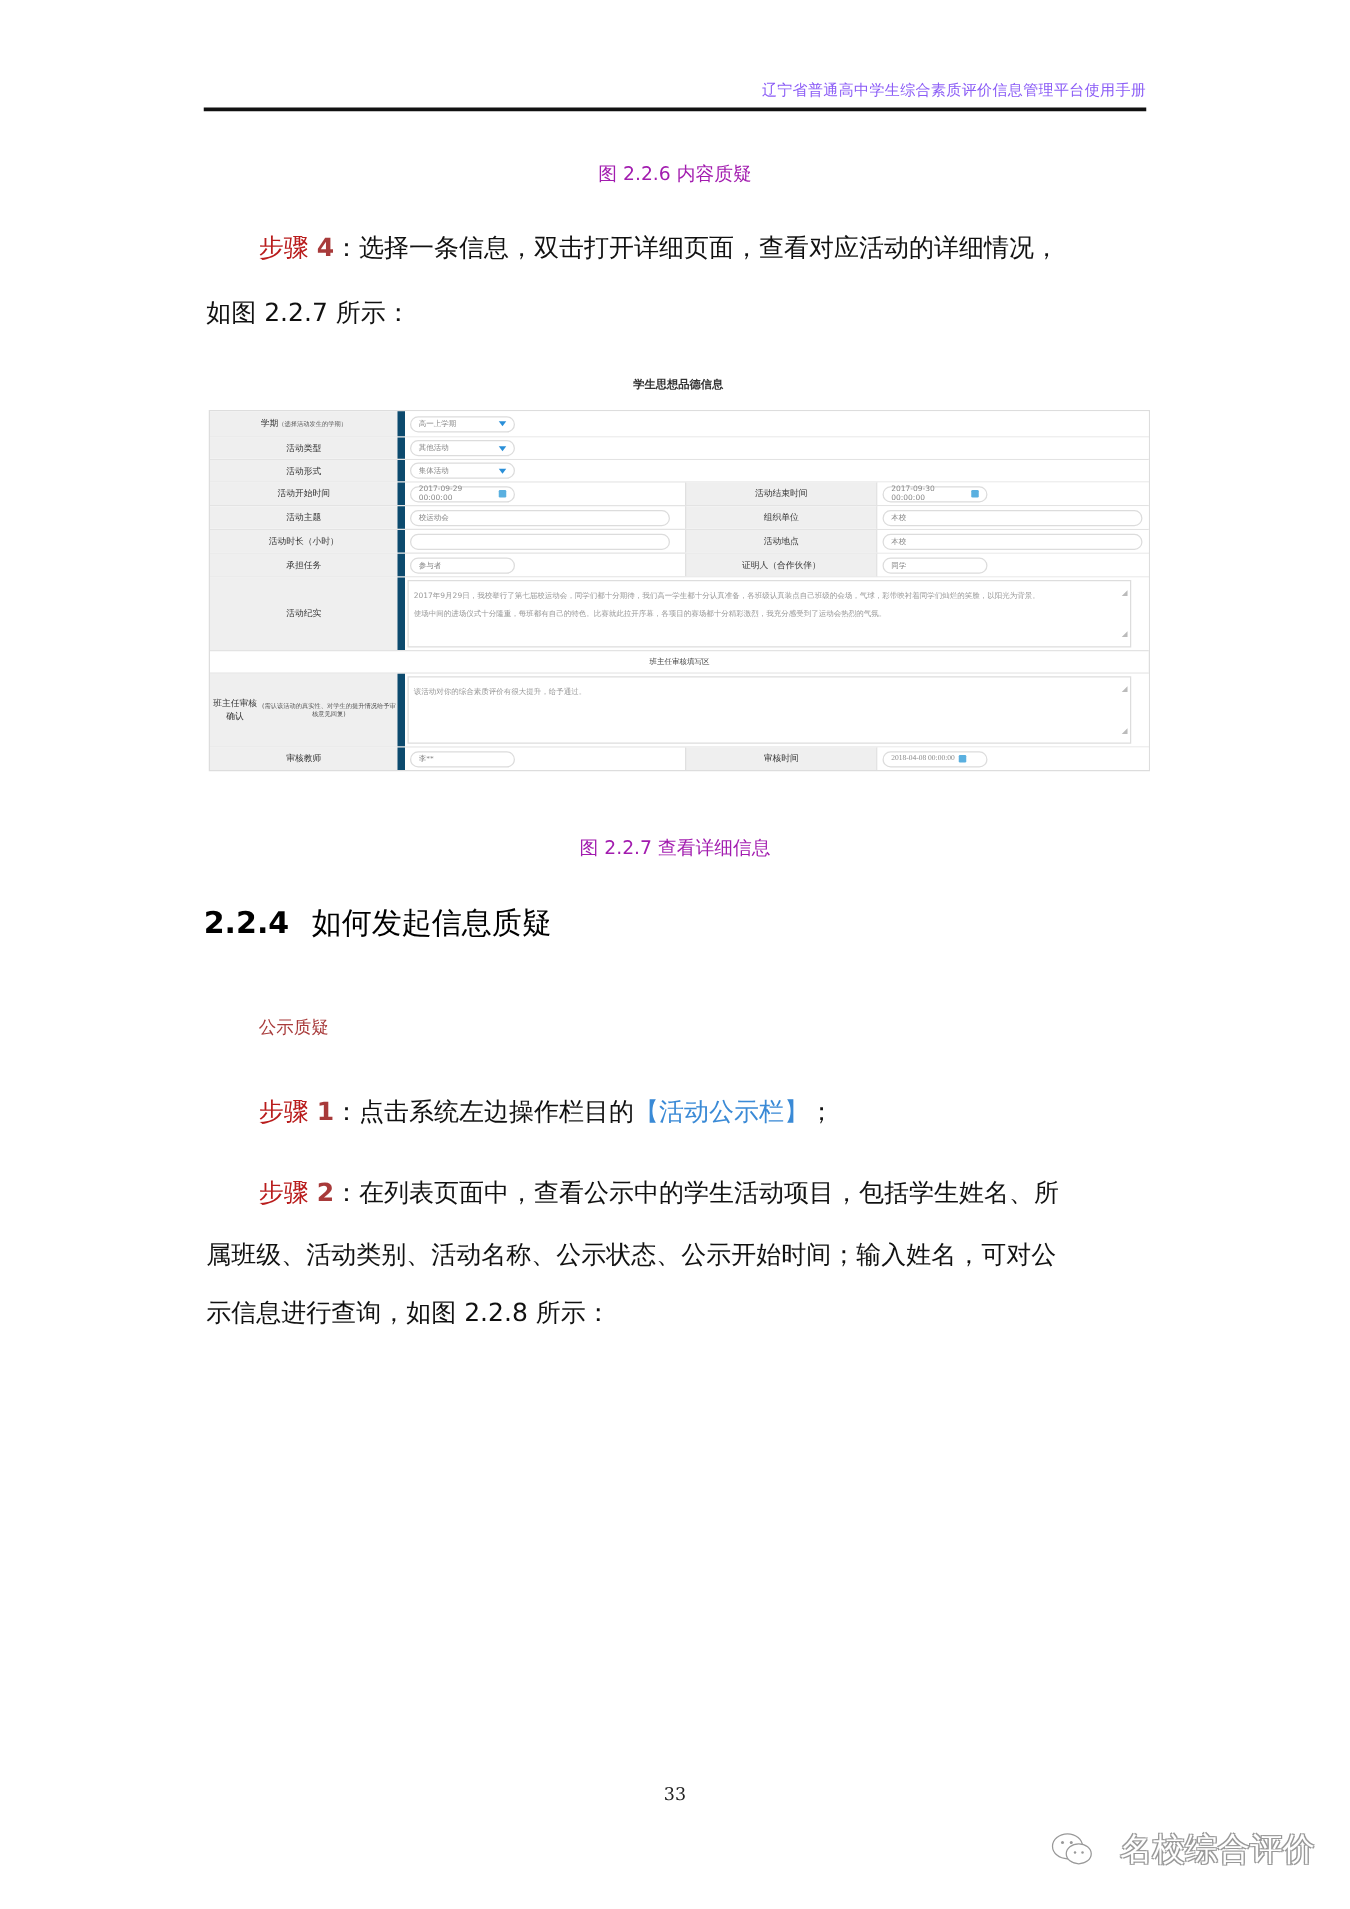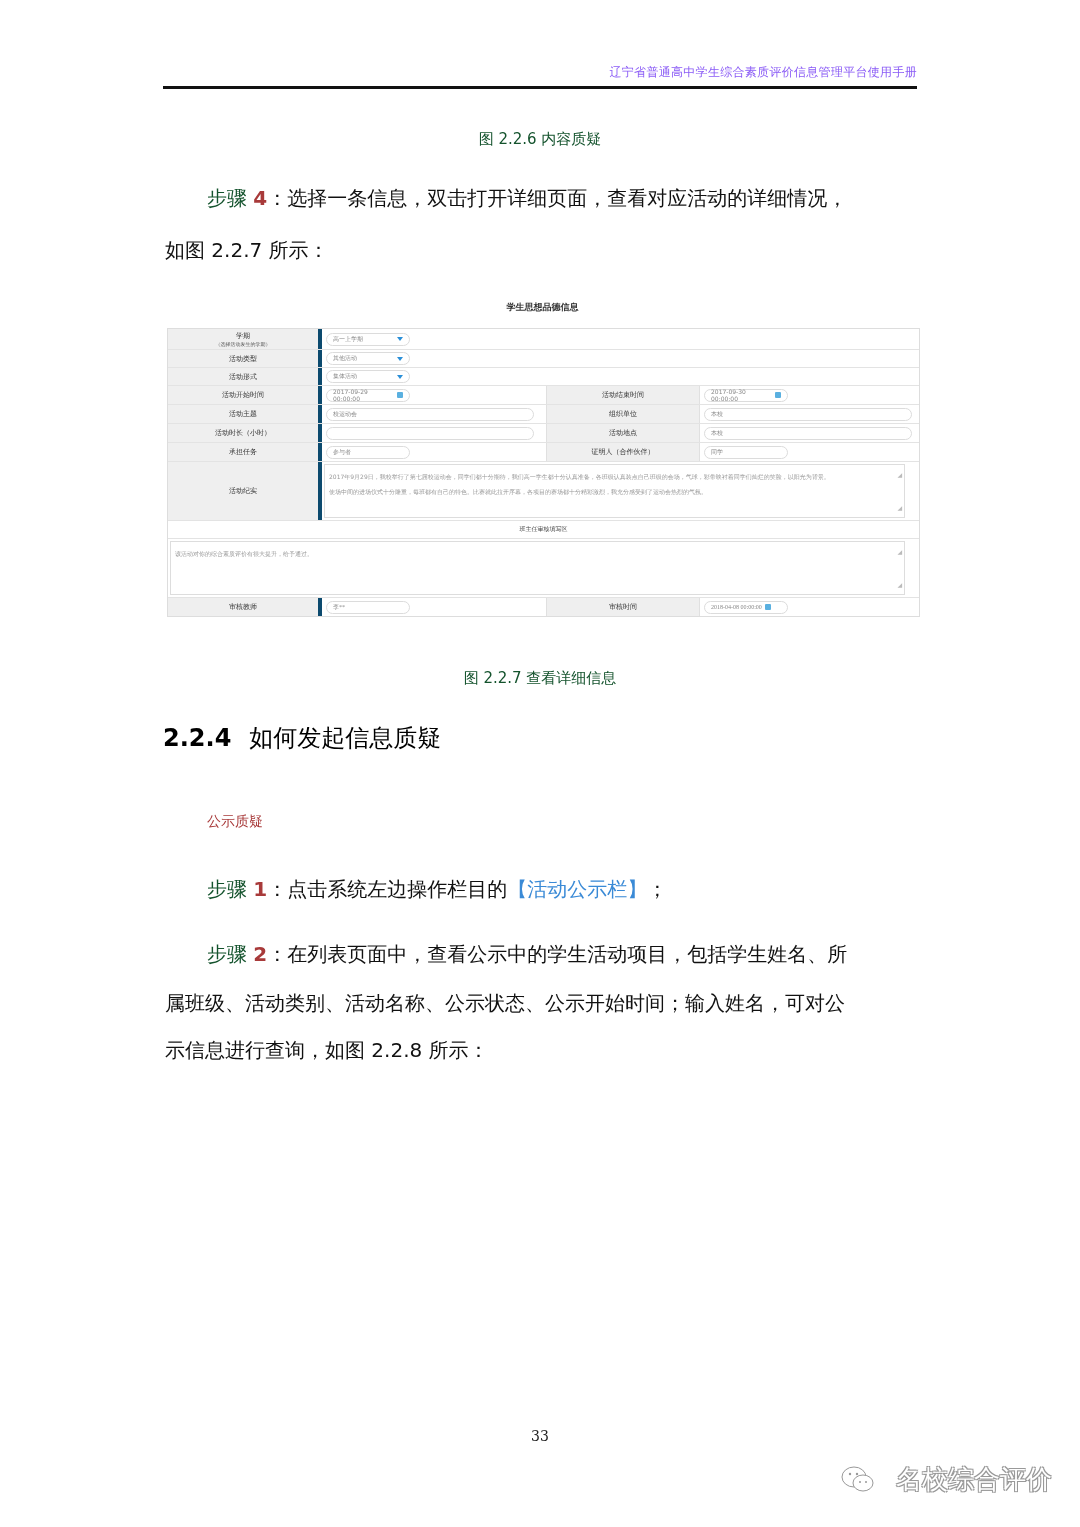--- a/index.html
+++ b/index.html
@@ -3,39 +3,39 @@
 <meta charset="utf-8">
 <style>
   html, body { margin: 0; padding: 0; background: #ffffff; }
   body { width: 1080px; height: 1527px; position: relative; overflow: hidden;
          font-family: "DejaVu Sans", "Liberation Sans", sans-serif; color: #111; }
 
   
   .header-title { position: absolute; right: 163px; top: 64px; font-size: 12px; color: #8b5cf6; letter-spacing: 0.3px; }
   .header-rule { position: absolute; left: 163px; width: 754px; top: 86px; height: 3px; background: #111; }
 
-  .caption { position: absolute; left: 0; width: 1080px; text-align: center; font-size: 15px; color: #14532d; }
+  .caption { position: absolute; left: 0; width: 1080px; text-align: center; font-size: 15px; color: #a21caf; }
 
   .para { position: absolute; left: 165px; width: 750px; font-size: 20px; color: #111; }
-  .step { color: #14532d; margin-top: 34px; }
+  .step { color: #b91c1c; margin-top: 34px; }
   .step-num { color: #a83a3a; font-weight: bold; }
   .link-blue { color: #3a8ad6; }
 
   .h2 { position: absolute; left: 163px; top: 722px; font-size: 24px; font-weight: bold; color: #000; }
   .h2 .num { margin-right: 18px; }
   .h2 .txt { font-weight: normal; }
 
   .subhead { position: absolute; left: 207px; top: 813px; font-size: 14px; color: #a83a3a; }
 
   
   .form-title { position: absolute; left: 165px; width: 755px; top: 301px; text-align: center; font-size: 9px; font-weight: bold; color: #333; }
   .form { position: absolute; left: 167px; top: 328px; width: 751px; border: 1px solid #ddd; font-size: 7px; color: #333; }
   .row { display: flex; border-bottom: 1px solid #e3e3e3; }
   .row:last-child { border-bottom: none; }
-  .lbl { width: 150px; background: #efefef; border-right: 4px solid #0c4a6e; display: flex; flex-direction: column; align-items: center; justify-content: center; text-align: center; }
+  .lbl { width: 150px; background: #efefef; border-right: 6px solid #0c4a6e; display: flex; flex-direction: row; align-items: center; justify-content: center; text-align: center; }
   .val { flex: 1; display: flex; align-items: center; padding-left: 4px; background: #fff; }
   .lbl2 { width: 152px; background: #efefef; border-right: 1px solid #e0e0e0; border-left: 1px solid #e0e0e0; display: flex; align-items: center; justify-content: center; }
   .half { width: 220px; display: flex; align-items: center; padding-left: 4px; }
   .pill { border: 1px solid #dcdcdc; border-radius: 9px; height: 13px; display: flex; align-items: center; padding: 0 6px; color: #888; font-size: 6px; box-sizing: border-box; }
   .pill.sel { width: 84px; justify-content: space-between; }
   .tri { width: 0; height: 0; border-left: 3px solid transparent; border-right: 3px solid transparent; border-top: 4px solid #2a8fd8; }
   .cal { display: inline-block; width: 6px; height: 6px; background: #5ab0e0; margin-left: 3px; border-radius: 1px; }
   .sub-note { font-size: 5px; color: #555; }
   .red-note { font-size: 5px; color: #d02020; line-height: 8px; }
   .textarea { border: 1px solid #ddd; height: 54px; margin: 2px 14px 2px 2px; flex: 1; padding: 4px; font-size: 6px; color: #999; line-height: 15px; position: relative; box-sizing: border-box; }
@@ -145,20 +145,24 @@
       <div class="textarea">
         <div>2017年9月29日，我校举行了第七届校运动会，同学们都十分期待，我们高一学生都十分认真准备，各班级认真装点自己班级的会场，气球，彩带映衬着同学们灿烂的笑脸，以阳光为背景。</div>
         <div>使场中间的进场仪式十分隆重，每班都有自己的特色。比赛就此拉开序幕，各项目的赛场都十分精彩激烈，我充分感受到了运动会热烈的气氛。</div>
         <span class="resize" style="top:2px;">◢</span>
         <span class="resize" style="bottom:2px;">◢</span>
       </div>
     </div>
   </div>
   <div class="row section-row">班主任审核填写区</div>
   <div class="row" style="height:58px;">
+    <div class="lbl">
+      <span>班主任审核确认</span>
+      <span class="sub-note">(需认该活动的真实性、对学生的提升情况给予审核意见回复)</span>
+    </div>
     <div class="val" style="padding-left:0;">
       <div class="textarea">
         <div>该活动对你的综合素质评价有很大提升，给予通过。</div>
         <span class="resize" style="top:2px;">◢</span>
         <span class="resize" style="bottom:2px;">◢</span>
       </div>
     </div>
   </div>
   <div class="row" style="height:18px;font-family:Liberation Serif, serif;">
     <div class="lbl">审核教师</div>

